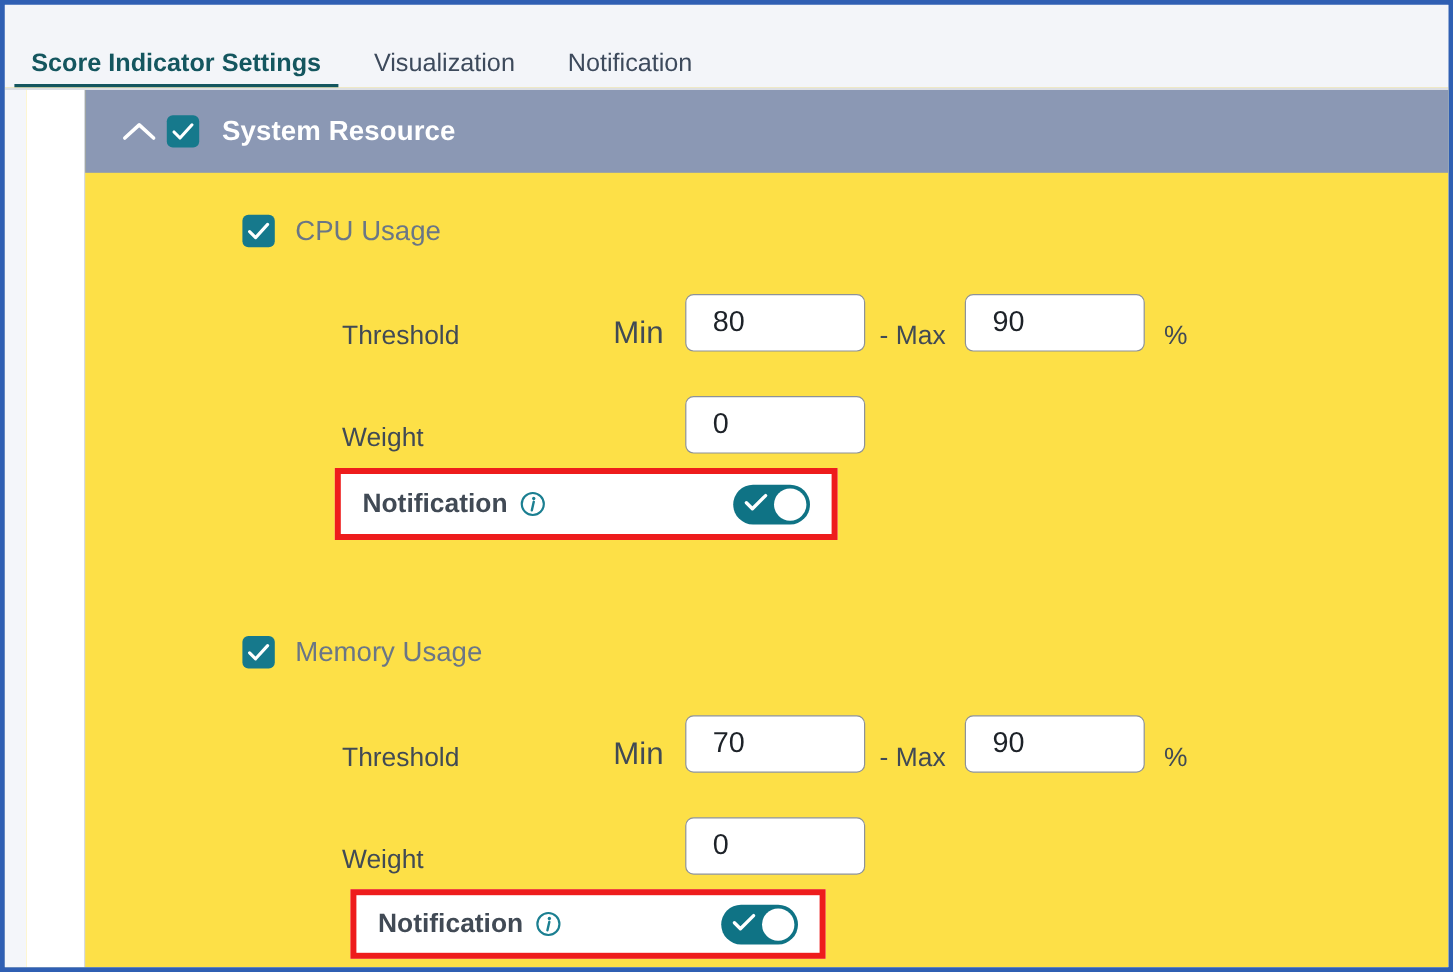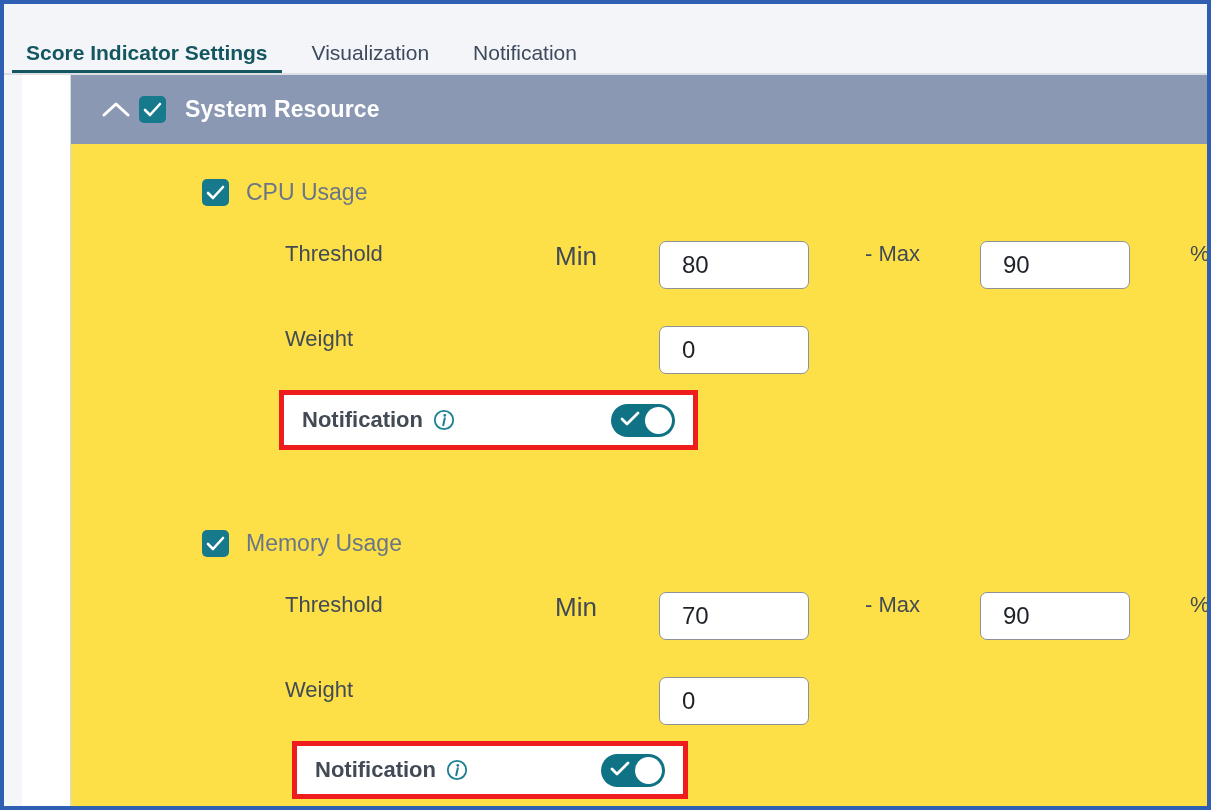--- a/index.html
+++ b/index.html
@@ -164,24 +164,23 @@
     padding-left: 131px;
   }
   .indicator-name {
     margin-left: 17px;
     font-size: 23px;
     color: #6a7686;
   }
 
   .field-row {
     display: flex;
-    align-items: flex-start;
+    align-items: flex-end;
     height: 52px;
     padding-left: 214px;
-    gap: 44px;
   }
   .field-label {
     font-size: 22px;
     color: #414a55;
     width: 221px;
     flex: none;
   }
   .minmax-label {
     font-size: 26px;
     color: #414a55;

